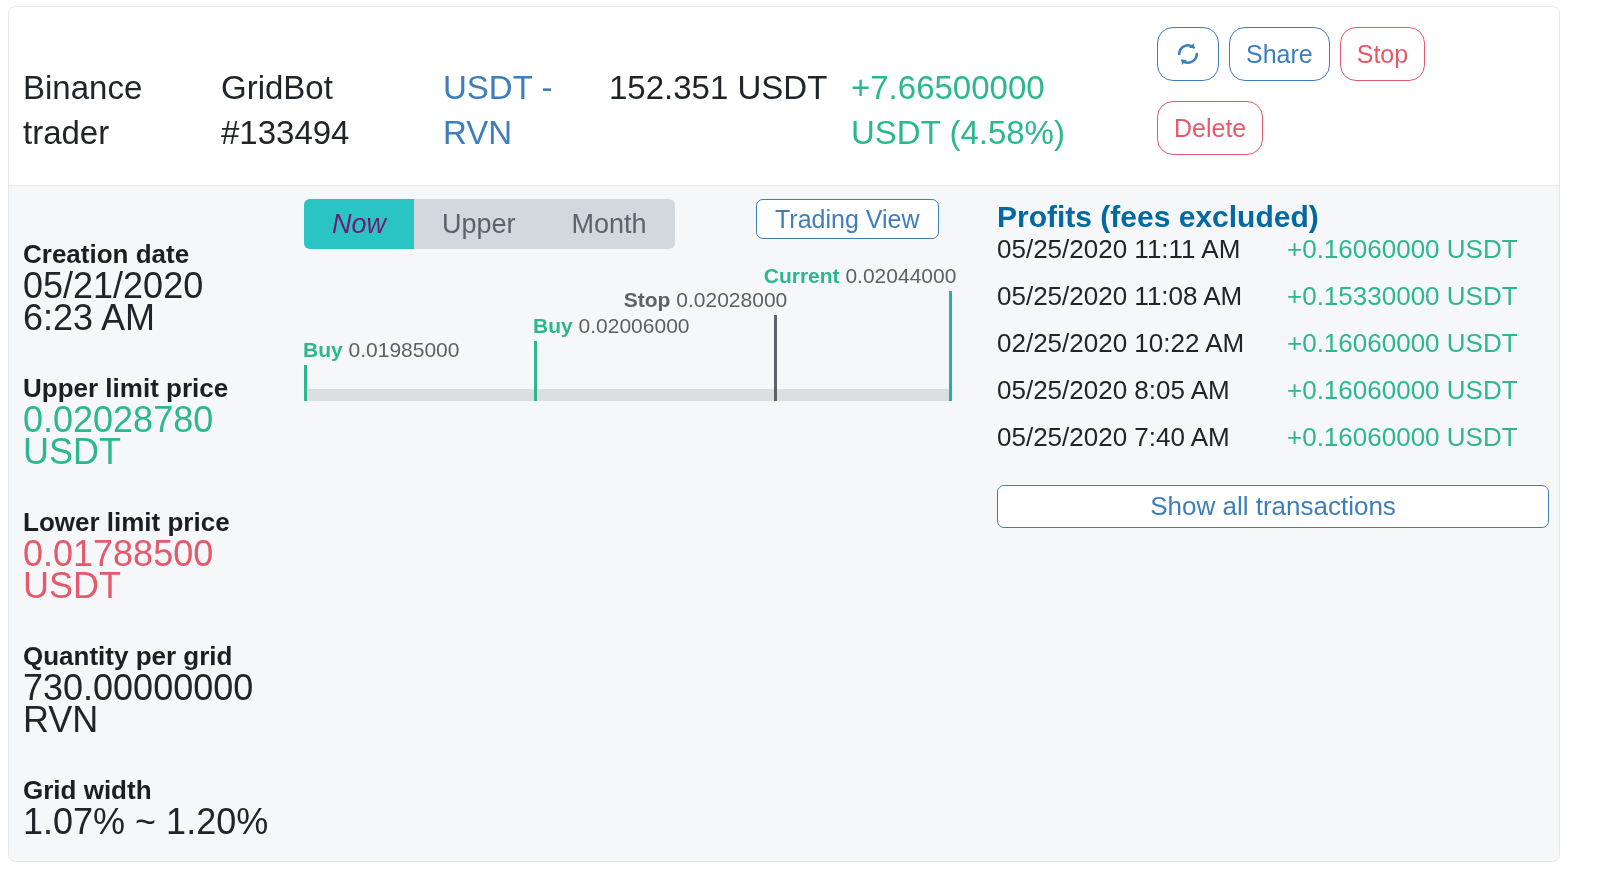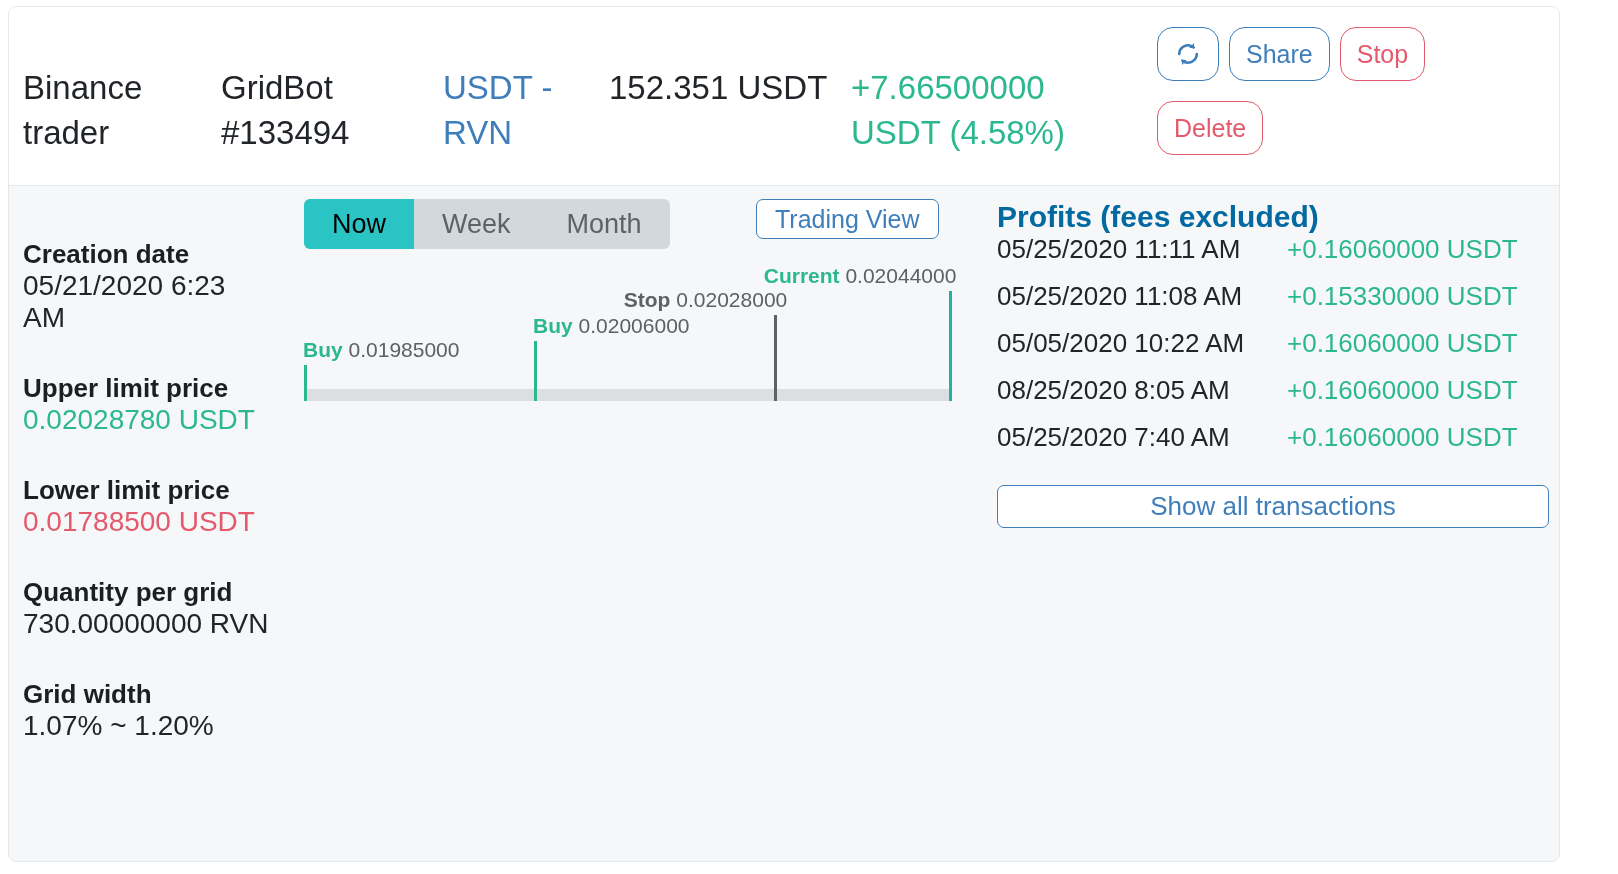--- a/index.html
+++ b/index.html
@@ -95,21 +95,21 @@
   }
   .info-block { margin-bottom: 18px; }
   .info-label {
     font-size: 26px;
     line-height: 32px;
     font-weight: 700;
     color: #1b1f23;
     margin-top: 38px;
   }
   .info-value {
-    font-size: 28px;
+    font-size: 36px;
     line-height: 32px;
     color: #212529;
     font-weight: 400;
   }
   .info-value.green { color: #2cb88f; }
   .info-value.red   { color: #e4596b; }
 
   
   .chart-panel {
     position: absolute;
@@ -137,21 +137,22 @@
     align-items: center;
     justify-content: center;
     padding: 0 28px;
     font-size: 27px;
     color: #5b6368;
     cursor: pointer;
     user-select: none;
   }
   .seg-item.active {
     background: #2bc4c4;
-    color: #000000;
+    color: #701a75;
+    font-style: italic;
   }
   .tv-btn {
     position: absolute;
     left: 452px;
     top: 5px;
     height: 40px;
     box-sizing: border-box;
     border: 1.5px solid #3d7ebb;
     border-radius: 7px;
     color: #3d7ebb;
@@ -308,21 +309,21 @@
       <div class="info-block">
         <div class="info-label">Grid width</div>
         <div class="info-value">1.07% ~ 1.20%</div>
       </div>
     </div>
 
     <div class="chart-panel">
       <div class="chart-toolbar">
         <div class="seg-group" id="tab-group">
             <div class="seg-item active">Now</div>
-            <div class="seg-item">Week</div>
+            <div class="seg-item">Upper</div>
             <div class="seg-item">Month</div>
           </div>
         <div class="tv-btn">Trading View</div>
       </div>
       <div class="grid-strip">
         <div class="grid-track"></div>
         <div id="marker-host">
             <div class="grid-marker marker-buy" style="left: 0px; height: 36px;">
               <div class="mk-line" style="height: 36px;"></div>
               <div class="mk-label"><span class="mk-tag">Buy</span><span class="mk-num"> 0.01985000</span></div>
@@ -348,25 +349,25 @@
       <div id="profit-rows">
           <div class="profit-row">
             <div class="profit-date">05/25/2020 11:11 AM</div>
             <div class="profit-amount">+0.16060000 USDT</div>
           </div>
           <div class="profit-row">
             <div class="profit-date">05/25/2020 11:08 AM</div>
             <div class="profit-amount">+0.15330000 USDT</div>
           </div>
           <div class="profit-row">
-            <div class="profit-date">05/05/2020 10:22 AM</div>
+            <div class="profit-date">02/25/2020 10:22 AM</div>
             <div class="profit-amount">+0.16060000 USDT</div>
           </div>
           <div class="profit-row">
-            <div class="profit-date">08/25/2020 8:05 AM</div>
+            <div class="profit-date">05/25/2020 8:05 AM</div>
             <div class="profit-amount">+0.16060000 USDT</div>
           </div>
           <div class="profit-row">
             <div class="profit-date">05/25/2020 7:40 AM</div>
             <div class="profit-amount">+0.16060000 USDT</div>
           </div>
         </div>
       <div class="show-all-btn">Show all transactions</div>
     </div>
 

